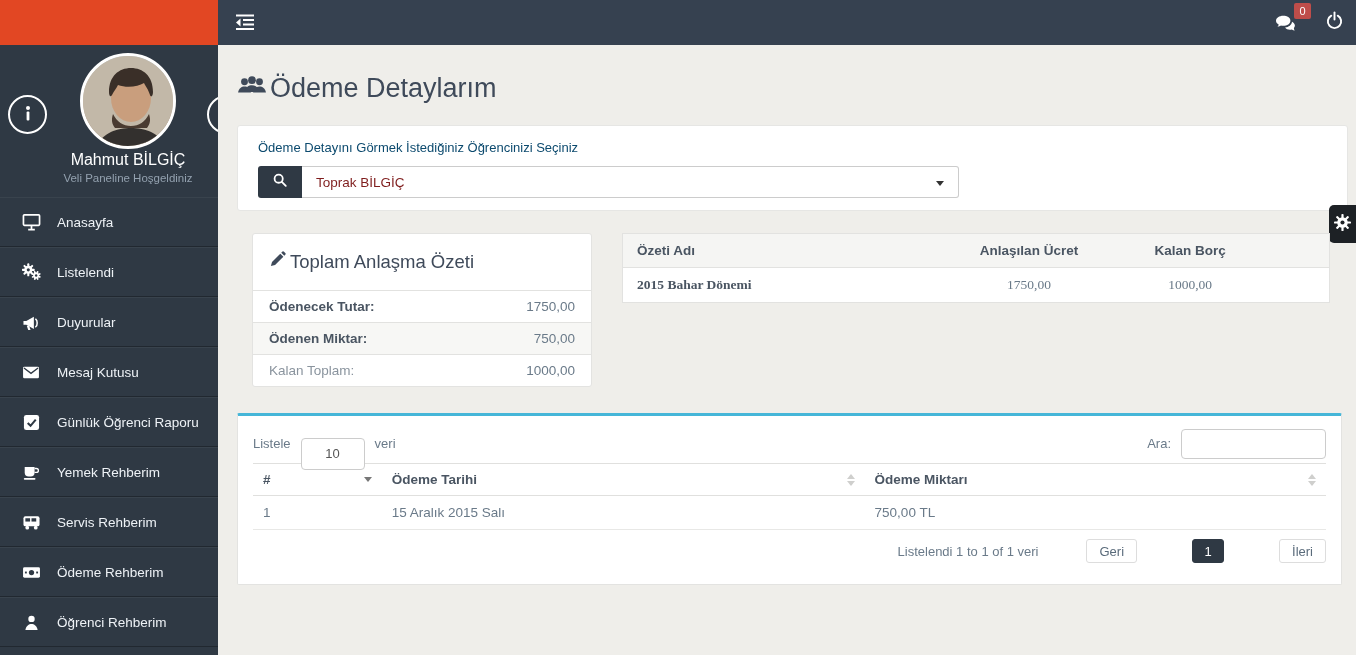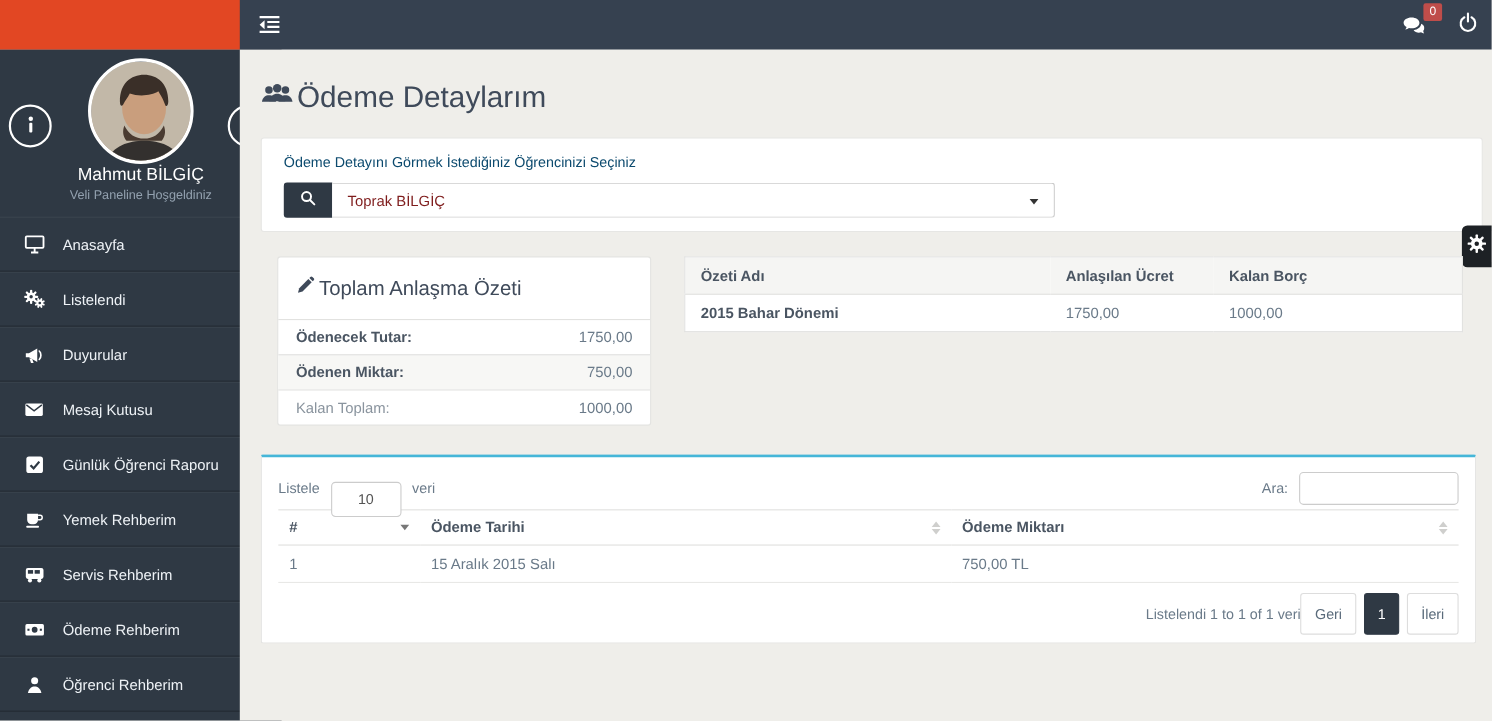--- a/index.html
+++ b/index.html
@@ -62,22 +62,22 @@
   .summary-row:nth-child(odd) { background:#f7f7f5; }
   .summary-row .lbl { font-weight:bold; color:#4a5562; }
   .summary-row.muted .lbl { font-weight:normal; color:#8a949e; }
   .summary-row .val { color:#6a7a89; }
 
   
   .period-table { position:absolute; left:404px; top:188px; width:708px; border-collapse:collapse;
     background:#fff; font-size:13.5px; border:1px solid #e2e2e0; }
   .period-table th { background:#f5f5f3; color:#4a5562; font-weight:bold; text-align:left;
     padding:9px 14px; border-bottom:1px solid #e2e2e0; }
-  .period-table td { padding:9px 14px; color:#6a7a89; }
-  .period-table th.num, .period-table td.num { text-align:left; }
+  .period-table td { padding:9px 14px; color:#6a7a89;font-family:Liberation Serif, serif; }
+  .period-table th.num, .period-table td.num { text-align:center; }
   .period-table .pr-lg { padding-right:66px; }
   .period-table td.first { font-weight:bold; color:#4a5562; }
 
   
   .data-card { position:absolute; left:19px; top:368px; width:1105px; height:172px; background:#fff;
     border:1px solid #e3e3e1; border-top:3px solid #45b6d8; border-radius:2px; padding:0 15px; }
   .dc-top { height:47px; display:flex; align-items:center; justify-content:space-between; padding-top:8px; }
   .length-ctrl, .search-ctrl { display:flex; align-items:center; gap:10px; font-size:13px; color:#6a7a89; }
   .length-select { width:64px; height:32px; border:1px solid #ccc; border-radius:4px; background:#fff;
     display:flex; align-items:center; justify-content:center; color:#555; cursor:pointer;margin-top:20px; }
@@ -89,23 +89,23 @@
   .dt td { padding:9px 10px; color:#6a7a89; border-bottom:1px solid #e8e8e6; }
   .sort-desc { float:right; margin-top:5px; width:0; height:0;
     border-left:4px solid transparent; border-right:4px solid transparent; border-top:5px solid #777; }
   .sort-both { float:right; display:flex; flex-direction:column; gap:2px; margin-top:2px; }
   .sort-both i { display:block; width:0; height:0; border-left:4px solid transparent; border-right:4px solid transparent; }
   .sort-both .up { border-bottom:5px solid #cfcfcd; }
   .sort-both .dn { border-top:5px solid #cfcfcd; }
   .dc-footer { display:flex; justify-content:flex-end; align-items:center; margin-top:9px;
     font-size:13px; color:#6a7a89; }
   .pager { display:flex; gap:7px; }
-  .page-btn { height:38px; min-width:36px; padding:0 12px; border:1px solid #ddd; border-radius:3px;
+  .page-btn { height:24px; min-width:36px; padding:0 12px; border:1px solid #ddd; border-radius:3px;
     background:#fff; color:#5a6b7b; display:flex; align-items:center; justify-content:center;
-    font-size:13px; cursor:pointer; }
+    font-size:13px; cursor:pointer;margin-left:48px; }
   .page-btn.active { background:#2f3944; border-color:#2f3944; color:#fff; min-width:32px; padding:0; }
 </style>
 </head>
 <body>
 
 <div class="topbar">
   <div class="brand"></div>
   <div class="toggle-btn">
     <span>
       <svg width="20" height="19" viewBox="0 0 20 19">

